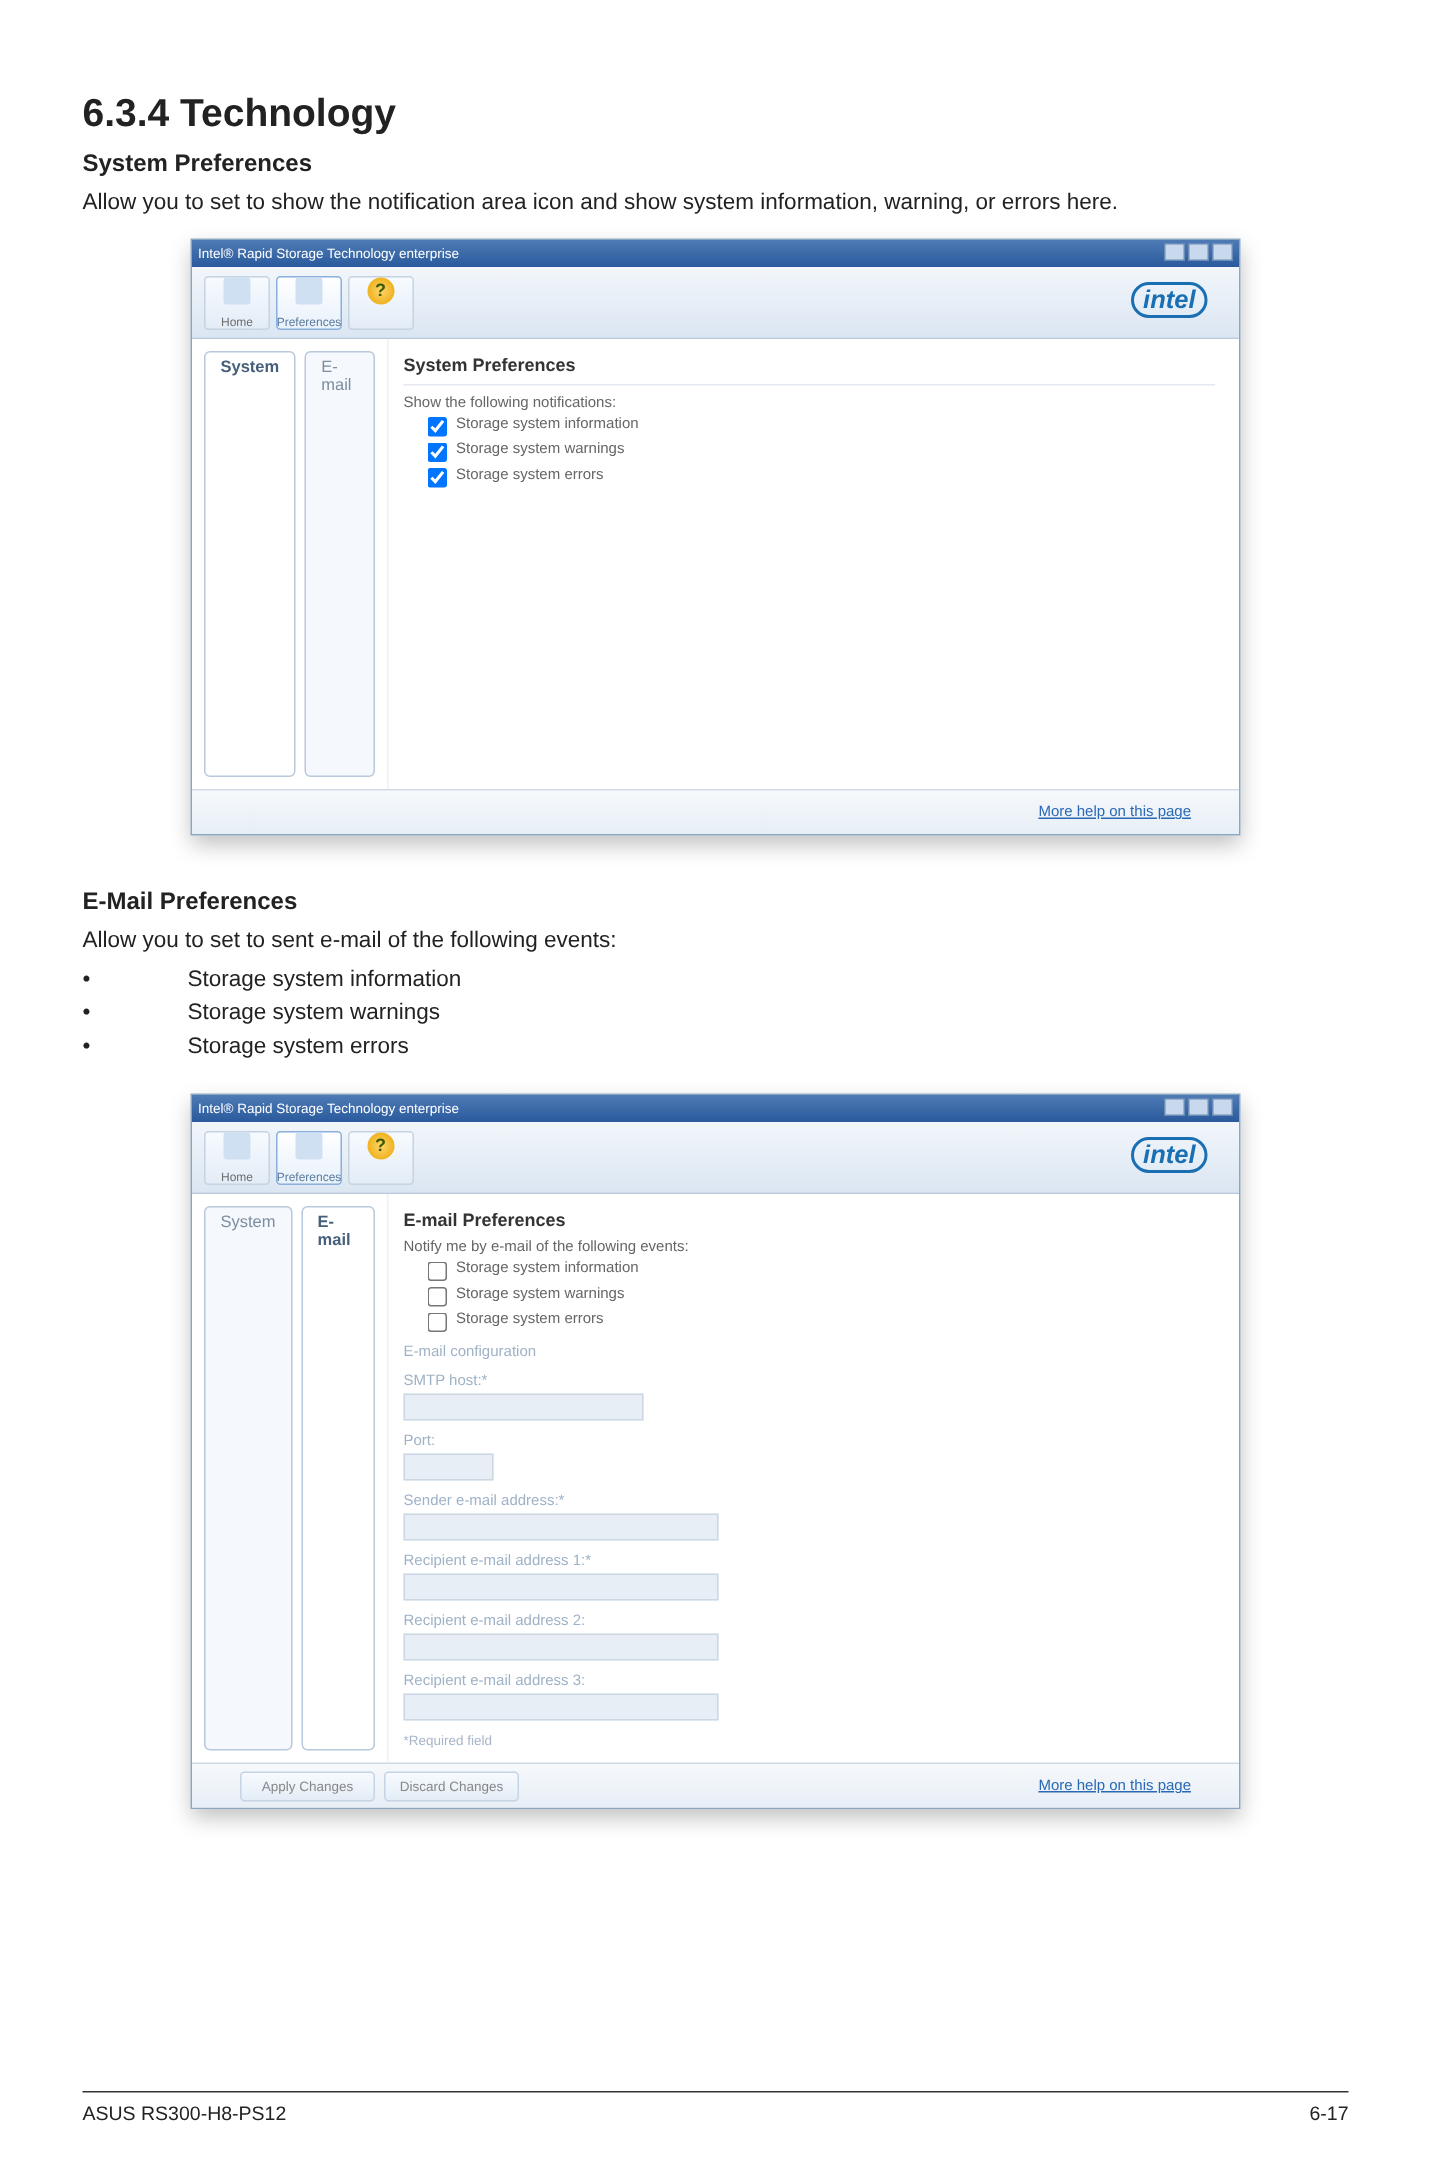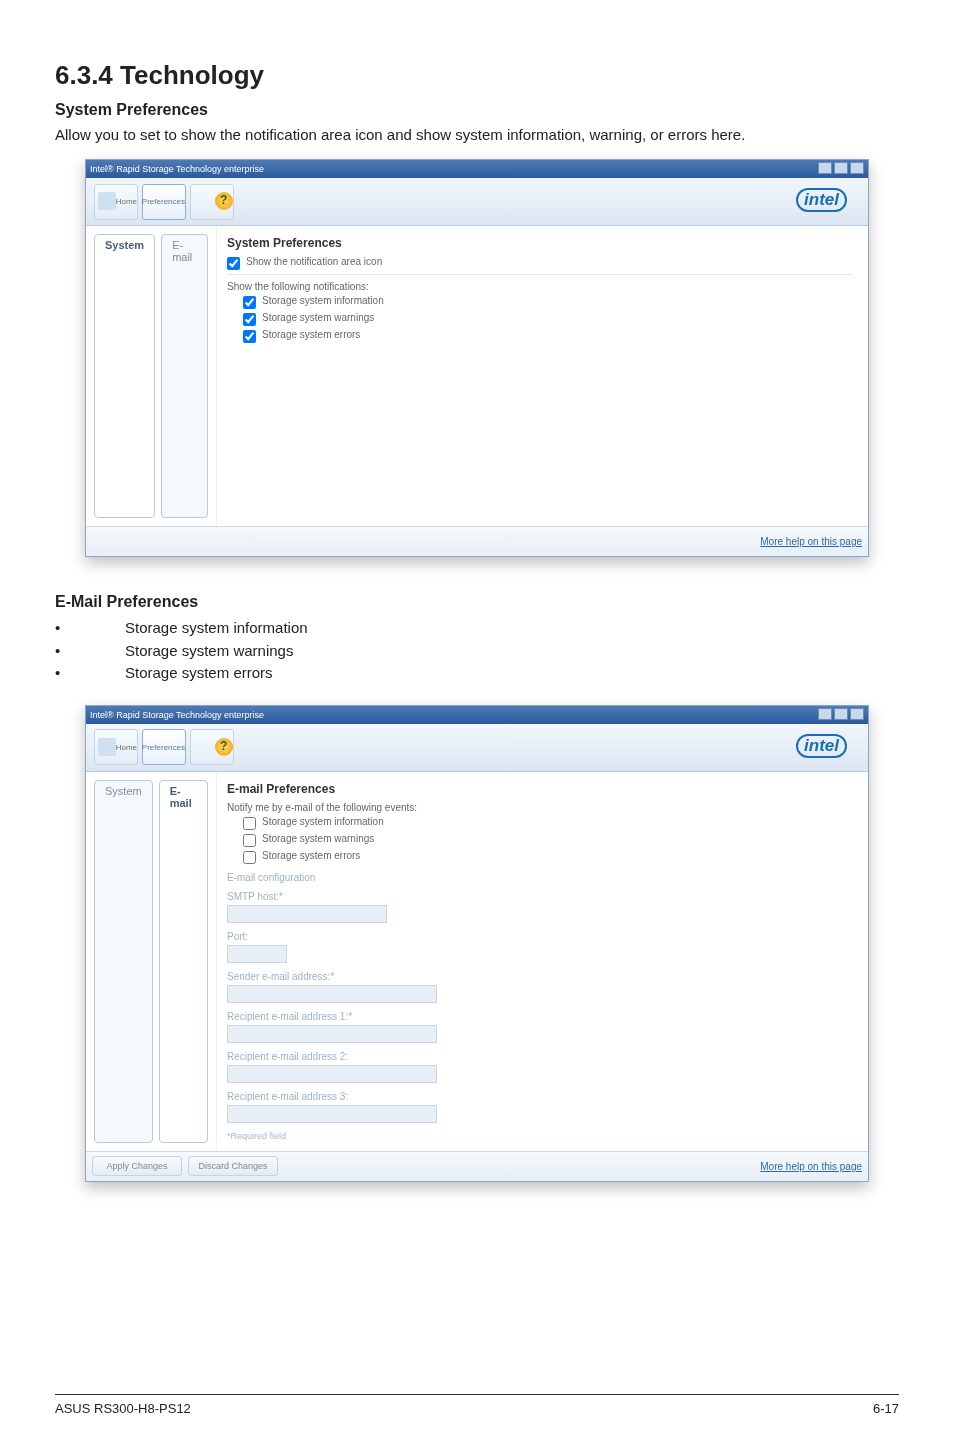--- a/index.html
+++ b/index.html
@@ -41,21 +41,21 @@
     position: relative;
   }
   ul.bullets li::before {
     content: "•";
     position: absolute;
     left: 0;
   }
 
   
   .app-window {
-    width: 784px;
+    width: 700px;
     margin: 0 auto 36px auto;
     border: 1px solid #8aa6c2;
     background: #fff;
     box-shadow: 0 6px 14px rgba(0,0,0,0.25);
   }
   .titlebar {
     height: 18px;
     background: linear-gradient(#4e7bb5,#2a5a9d);
     color: #fff;
     font-size: 9px;
@@ -86,23 +86,23 @@
     gap: 4px;
     position: relative;
   }
   .toolbar .tbtn {
     width: 44px;
     height: 36px;
     border: 1px solid #c6d3e2;
     background: linear-gradient(#f7fbff,#e3ecf6);
     border-radius: 3px;
     display: flex;
-    flex-direction: row;
+    flex-direction: column;
     align-items: center;
-    justify-content: flex-end;
+    justify-content: space-between;
     font-size: 8px;
     color: #6e6e6e;
   }
   .toolbar .tbtn.active { border-color: #8bb0dc; background: linear-gradient(#ffffff,#e8f1fb); color:#5a7a9c;}
   .toolbar .tbtn .ticon {
     width: 18px; height: 18px;
     background: #cfe0f3;
     border-radius: 2px;
     margin-bottom: 1px;
   }
@@ -200,21 +200,21 @@
     color: #a7b6c8;
     margin-top: 8px;
   }
   .footer-bar {
     height: 30px;
     background: linear-gradient(#f6f9fc,#e7eef6);
     border-top: 1px solid #d0dae6;
     display: flex;
     align-items: center;
     justify-content: flex-end;
-    padding: 0 6px;
+    padding: 0 32px;
     font-size: 10px;
   }
   .footer-bar a {
     color: #2a69b4;
     text-decoration: underline;
   }
   .footer-buttons {
     display: flex;
     gap: 6px;
     margin-right: auto;
@@ -277,24 +277,20 @@
       </div>
       <div class="brand">intel</div>
     </div>
     <div class="app-body">
       <div class="sidebar">
         <div class="tab active">System</div>
         <div class="tab">E-mail</div>
       </div>
       <div class="content" style="min-height:280px;">
         <div class="content-title">System Preferences</div>
-        <label class="chk">
-            <input type="checkbox" checked="" style="">
-            <span>Show the notification area icon</span>
-          </label>
         <hr class="hr-thin">
         <div style="font-size:10px;color:#666;margin-bottom:3px;">Show the following notifications:</div>
         <div class="indent">
           <label class="chk">
               <input type="checkbox" checked="" style="">
               <span>Storage system information</span>
             </label>
           <label class="chk">
               <input type="checkbox" checked="" style="">
               <span>Storage system warnings</span>
@@ -305,20 +301,21 @@
             </label>
         </div>
       </div>
     </div>
     <div class="footer-bar">
       <a href="#">More help on this page</a>
     </div>
   </div>
 
   <h2 class="sub">E-Mail Preferences</h2>
+  <p class="desc" style="margin-bottom:4px;">Allow you to set to sent e-mail of the following events:</p>
   <ul class="bullets">
     <li>Storage system information</li>
     <li>Storage system warnings</li>
     <li>Storage system errors</li>
   </ul>
 
   <div class="app-window">
     <div class="titlebar">
       <span>Intel® Rapid Storage Technology enterprise</span>
       <div class="win-btns">

